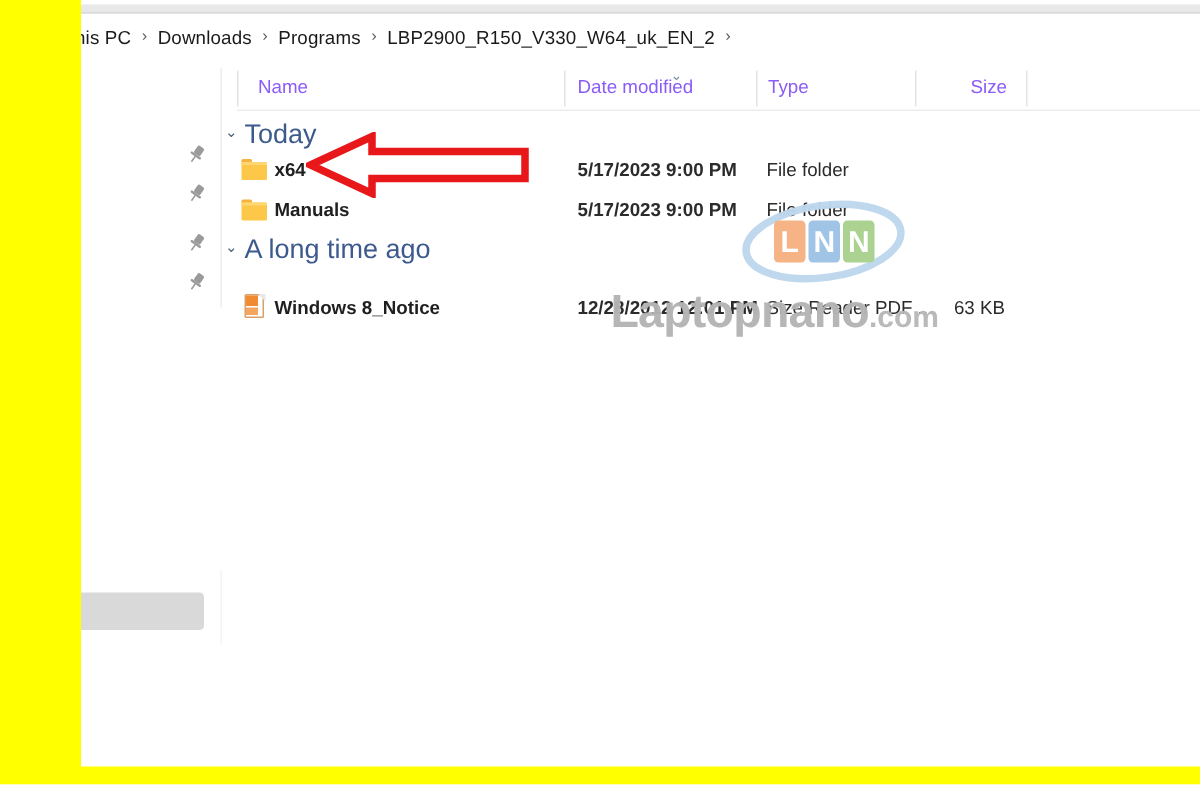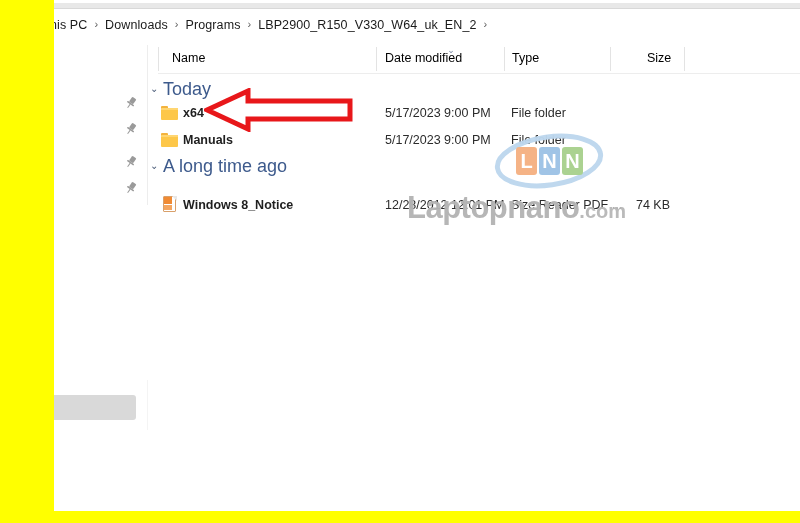--- a/index.html
+++ b/index.html
@@ -88,21 +88,21 @@
     top: 45px;
     width: 780px;
     height: 28px;
     background: #ffffff;
   }
 
   .colh {
     position: absolute;
     top: 6px;
     font-size: 12.5px;
-    color: #000000;
+    color: #8b5cf6;
     white-space: nowrap;
   }
   .coldiv {
     position: absolute;
     top: 2px;
     width: 1px;
     height: 24px;
     background: #e3e3e3;
   }
 
@@ -235,21 +235,21 @@
   }
 
   .cell {
     position: absolute;
     top: 3px;
     font-size: 12.5px;
     color: #1f1f1f;
     white-space: nowrap;
   }
   .cell.name { left: 129px; font-weight: 600; }
-  .cell.date { left: 331px; color: #2b2b2b; font-weight: 400; }
+  .cell.date { left: 331px; color: #2b2b2b; font-weight: 700; }
   .cell.type { left: 457px; color: #2b2b2b; font-weight: 400; }
   .cell.size { left: 566px; color: #2b2b2b; font-weight: 400; text-align: right; width: 50px; }
 
   
   #red-arrow {
     position: absolute;
     left: 150px;
     top: 88px;
     width: 150px;
     height: 44px;
@@ -424,21 +424,21 @@
           <div class="pdf-ico">
             <div class="page"></div>
               <div class="band"></div>
               <div class="band2"></div>
               <div class="fold"></div>
           </div>
         </div>
         <span class="cell name">Windows 8_Notice</span>
         <span class="cell date">12/28/2012 12:01 PM</span>
         <span class="cell type">Size Reader PDF ...</span>
-        <span class="cell size">74 KB</span>
+        <span class="cell size">63 KB</span>
       </div>
 
     </div>
 
     <div id="watermark">
       <svg id="wm-logo" viewBox="0 0 110 62">
         <ellipse cx="55" cy="31" rx="52" ry="24" fill="none" stroke="#bdd7ee" stroke-width="5" transform="rotate(-8 55 31)"></ellipse>
         <rect x="22" y="17" width="21" height="28" rx="3" fill="#f5b183"></rect>
         <rect x="45" y="17" width="21" height="28" rx="3" fill="#9dc3e6"></rect>
         <rect x="68" y="17" width="21" height="28" rx="3" fill="#a9d18e"></rect>

